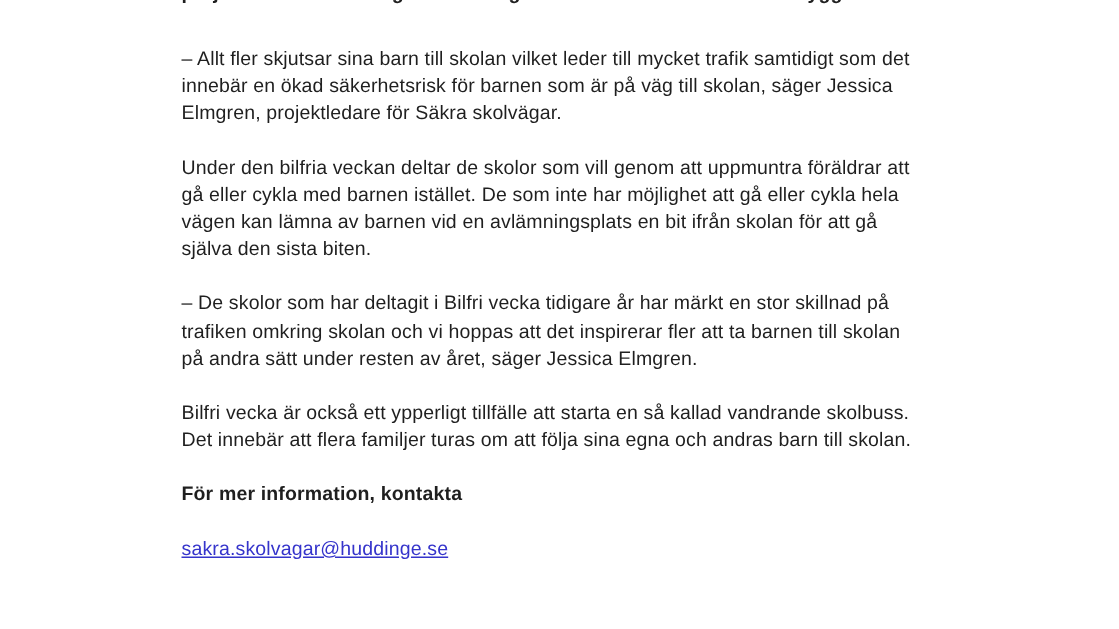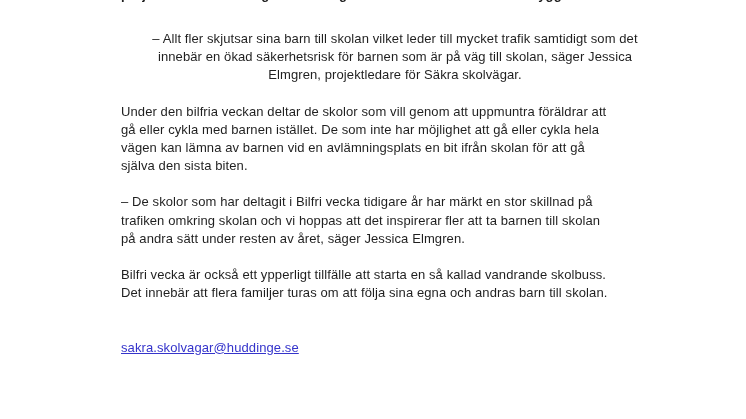--- a/index.html
+++ b/index.html
@@ -29,21 +29,20 @@
     white-space: nowrap;
     overflow: hidden;
     height: 18.2px;
   }
   .para {
     margin: 0 0 18px 0;
     white-space: pre-line;
   }
   .para.first {
     margin-top: 25.8px;
-    text-align: center;
   }
   .contact-heading {
     font-weight: bold;
     margin: 0;
     white-space: pre-line;
   }
   .contact-line {
     margin: 0;
     white-space: pre-line;
   }
@@ -70,19 +69,20 @@
 själva den sista biten.</p>
 
   <p class="para">– De skolor som har deltagit i Bilfri vecka tidigare år har märkt en stor skillnad på
 trafiken omkring skolan och vi hoppas att det inspirerar fler att ta barnen till skolan
 på andra sätt under resten av året, säger Jessica Elmgren.</p>
 
   <p class="para">Bilfri vecka är också ett ypperligt tillfälle att starta en så kallad vandrande skolbuss.
 Det innebär att flera familjer turas om att följa sina egna och andras barn till skolan.</p>
 
 
+  <p class="contact-heading">För mer information, kontakta</p>
 
 
   <p class="contact-line">
     <a class="email-link">sakra.skolvagar@huddinge.se</a>
   </p>
 
 </div>
 
 </body></html>

